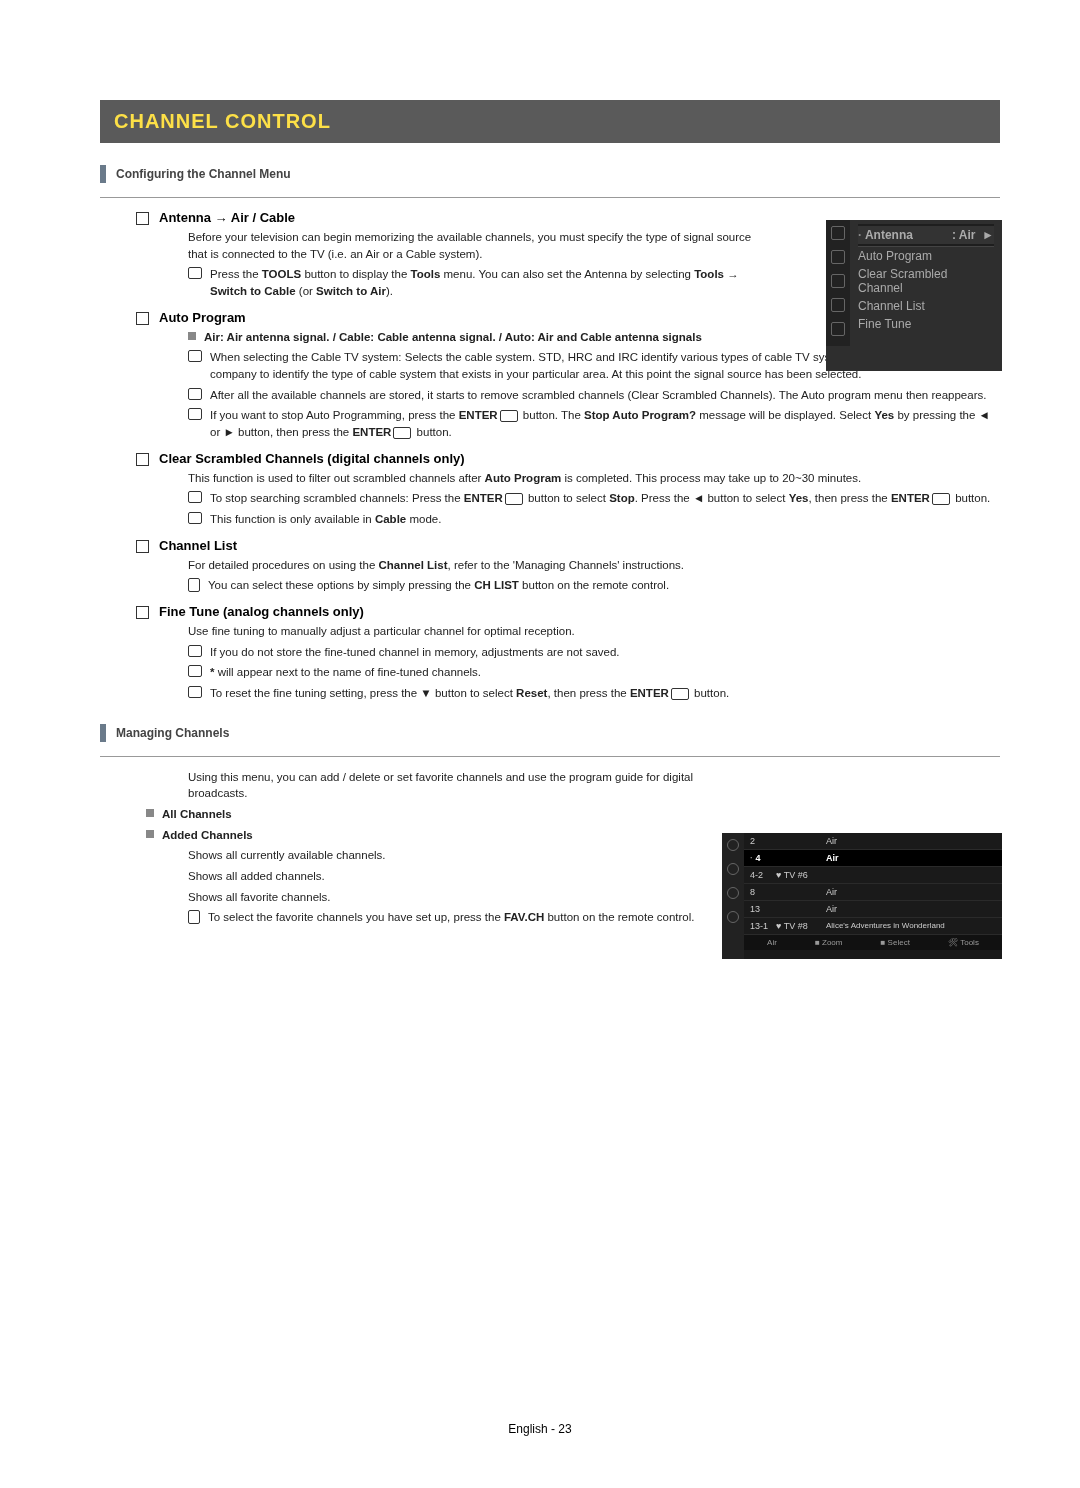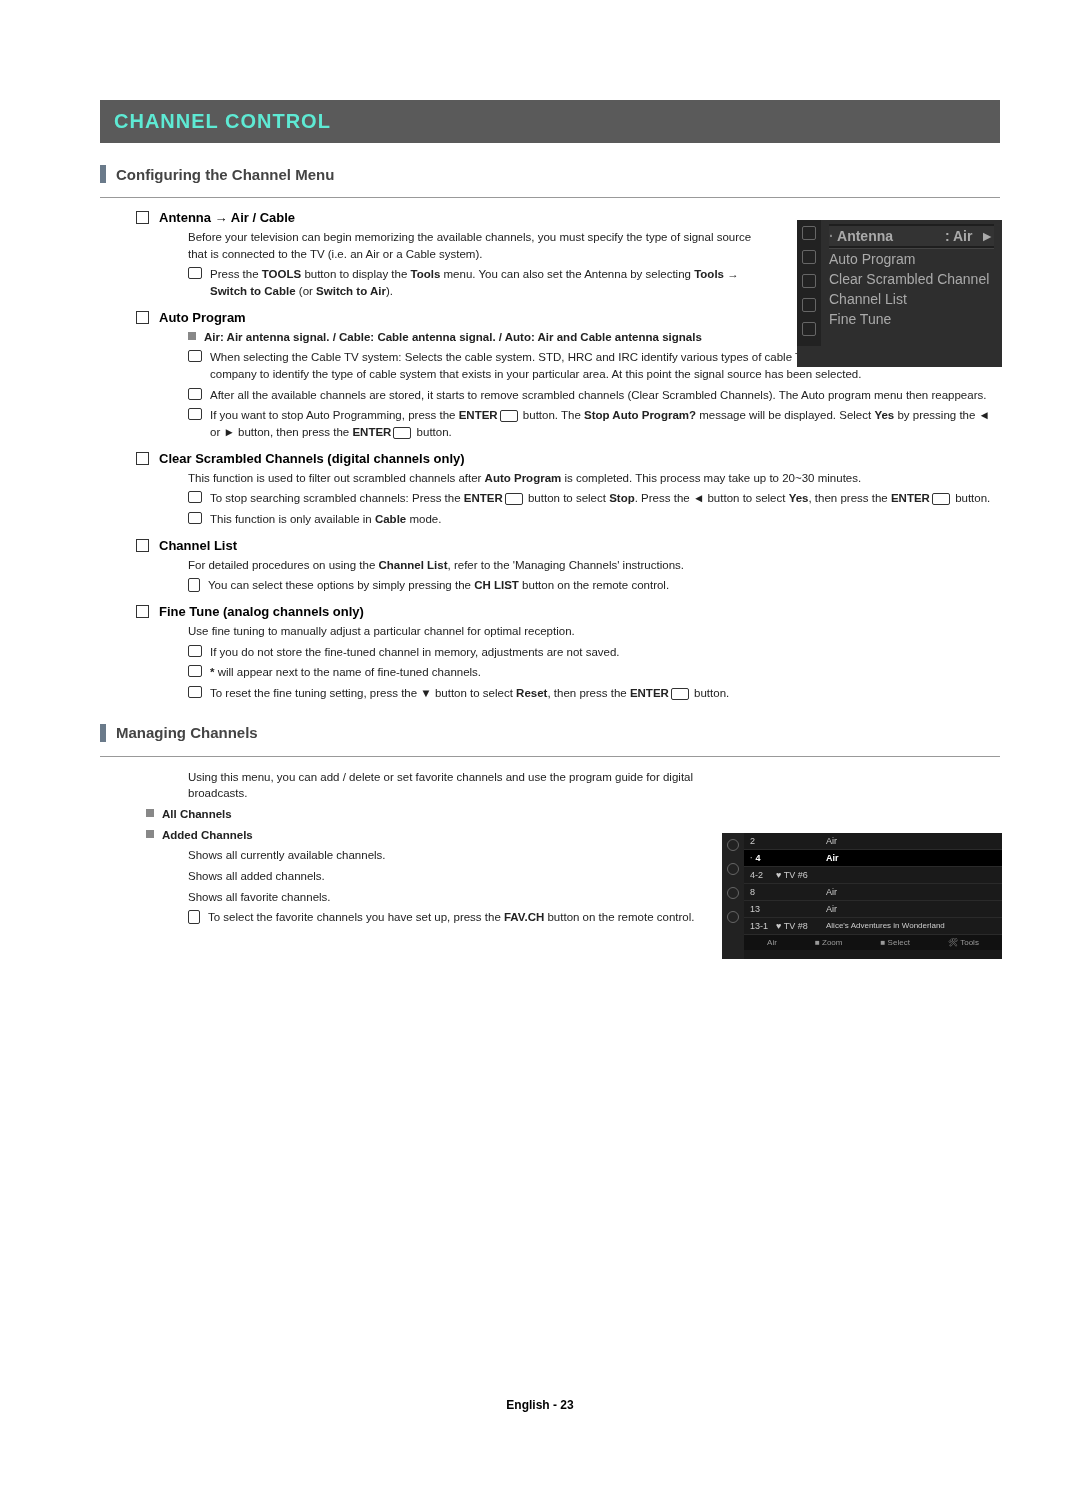--- a/index.html
+++ b/index.html
@@ -1,52 +1,52 @@
 <!DOCTYPE html>
 <html><head>
 <meta charset="utf-8">
 <style>
 body{margin:0;padding:0;background:#fff;font-family:Arial,Helvetica,sans-serif;font-size:12px;color:#000}
 .page{width:1080px;height:1488px;margin:0 auto;position:relative;box-sizing:border-box;padding:100px 80px 0 100px}
-.banner{background:#5a5a5a;color:#5eead4;font-weight:bold;font-size:20px;padding:10px 14px;letter-spacing:1px}
+.banner{background:#5a5a5a;color:#fde047;font-weight:bold;font-size:20px;padding:10px 14px;letter-spacing:1px}
 .h1{display:flex;align-items:center;margin:22px 0 14px 0}
 .h1-bar{width:6px;height:18px;background:#6a7a8a;margin-right:10px}
-.h1-t{font-weight:bold;font-size:15px;color:#444}
+.h1-t{font-weight:bold;font-size:12px;color:#444}
 .sub{margin:10px 0 4px 36px}
-.sub-row{display:flex;align-items:flex-start}
+.sub-row{display:flex;align-items:flex-end}
 .sq{width:11px;height:11px;border:1.5px solid #333;margin-right:10px;margin-top:1px;flex-shrink:0}
 .sub-t{font-weight:bold;font-size:13px}
 .body{margin:4px 0 0 88px;font-size:11.5px;line-height:1.45;color:#222}
 .li{display:flex;align-items:flex-start;margin-top:3px}
 .ic{flex-shrink:0;margin-right:8px;margin-top:1px}
 .ic-tool{width:12px;height:10px;border:1px solid #333;border-radius:2px;position:relative}
 .ic-note{width:12px;height:10px;border:1px solid #333;border-radius:2px}
 .ic-rem{width:10px;height:12px;border:1px solid #333;border-radius:2px}
 .ic-sq{width:8px;height:8px;background:#888;margin-top:3px}
 .enter-ic{display:inline-block;width:16px;height:10px;border:1px solid #333;border-radius:2px;vertical-align:middle;margin:0 2px}
 .hr{border-top:1px solid #999;margin:6px 0 12px 0}
-.osd1{position:absolute;top:220px;right:78px;width:205px;background:#2e2e2e;color:#ddd;font-size:14px}
+.osd1{position:absolute;top:220px;right:78px;width:176px;background:#2e2e2e;color:#ddd;font-size:12px}
 .osd1 .hdr{background:#1e1e1e;display:flex;justify-content:space-between;align-items:center;padding:4px 8px;border-bottom:1px solid #444}
 .osd1 .hdr-sel{background:#333;color:#fff;font-weight:bold;flex:1;padding:2px 6px;display:flex;justify-content:space-between}
 .osd1 .side{float:left;width:24px;background:#222;height:120px;display:flex;flex-direction:column;align-items:center;padding-top:6px;gap:10px}
 .osd1 .side div{width:12px;height:12px;border:1px solid #666;border-radius:2px}
 .osd1 .list{margin-left:24px;padding:4px 8px}
 .osd1 .list div{padding:2px 0;color:#aaa}
 .osd1 .dim{color:#555}
 .osd2{position:absolute;top:833px;right:78px;width:280px;background:#1a1a1a;color:#ccc;font-size:9px}
 .osd2 .side{float:left;width:22px;background:#222;height:120px;display:flex;flex-direction:column;align-items:center;padding-top:6px;gap:12px}
 .osd2 .side div{width:10px;height:10px;border:1px solid #666;border-radius:50%}
 .osd2 .rows{margin-left:22px}
 .osd2 .row{display:flex;padding:3px 6px;border-bottom:1px solid #2a2a2a}
 .osd2 .row.sel{background:#000;color:#fff;font-weight:bold}
 .osd2 .c1{width:26px}
 .osd2 .c2{width:50px}
 .osd2 .c3{flex:1}
 .osd2 .ft{display:flex;justify-content:space-around;padding:3px 4px;background:#111;font-size:8px;color:#999}
-.footer{position:absolute;bottom:76px;left:0;right:0;text-align:center;font-weight:bold;font-size:12px}
+.footer{position:absolute;bottom:52px;left:0;right:0;text-align:center;font-weight:normal;font-size:12px}
 b{font-weight:bold}
 </style>
 </head>
 <body>
 
 <div class="page">
 <div class="banner">CHANNEL CONTROL</div>
 
 <div class="h1">
       <div class="h1-bar"></div>

